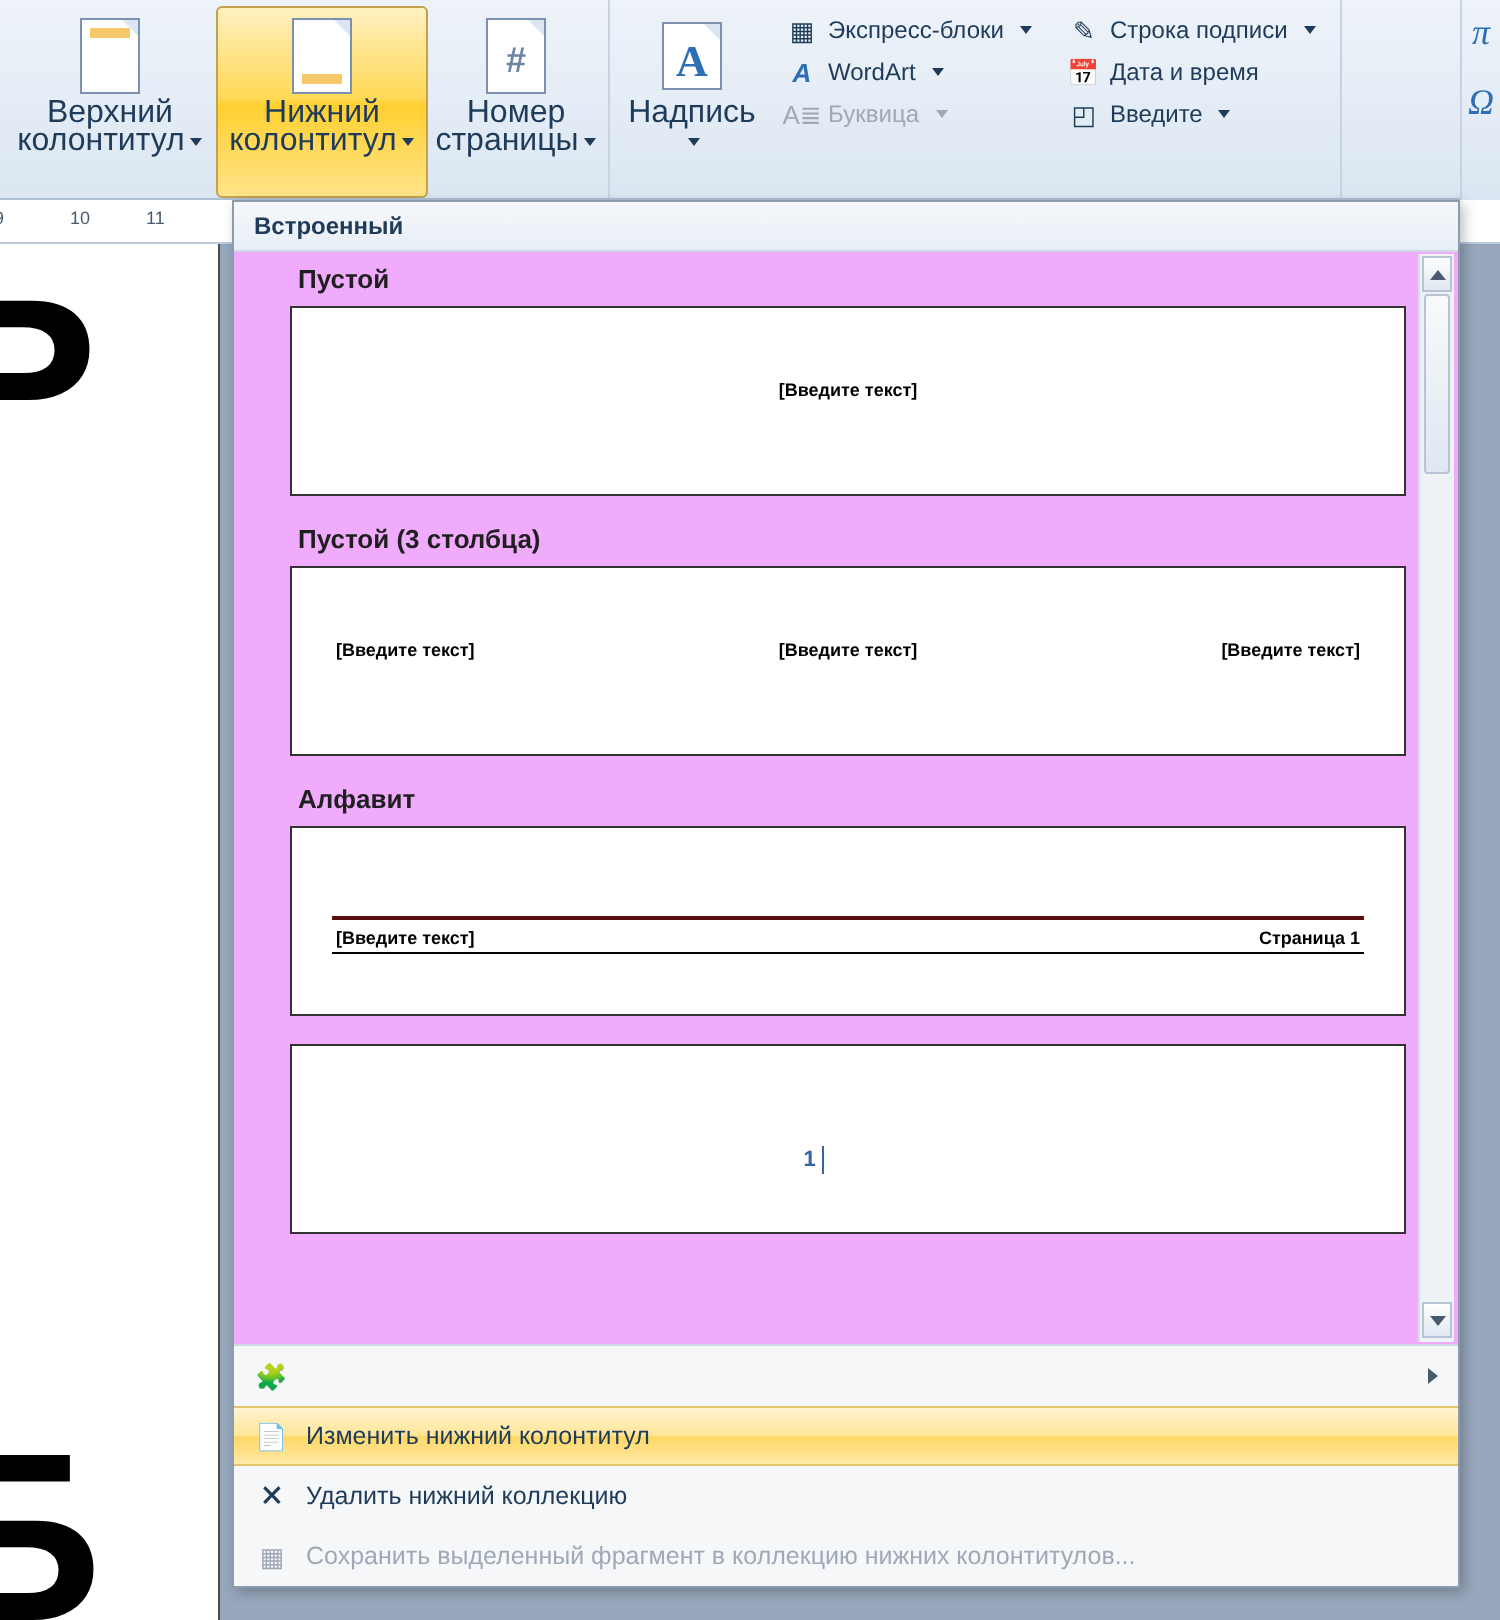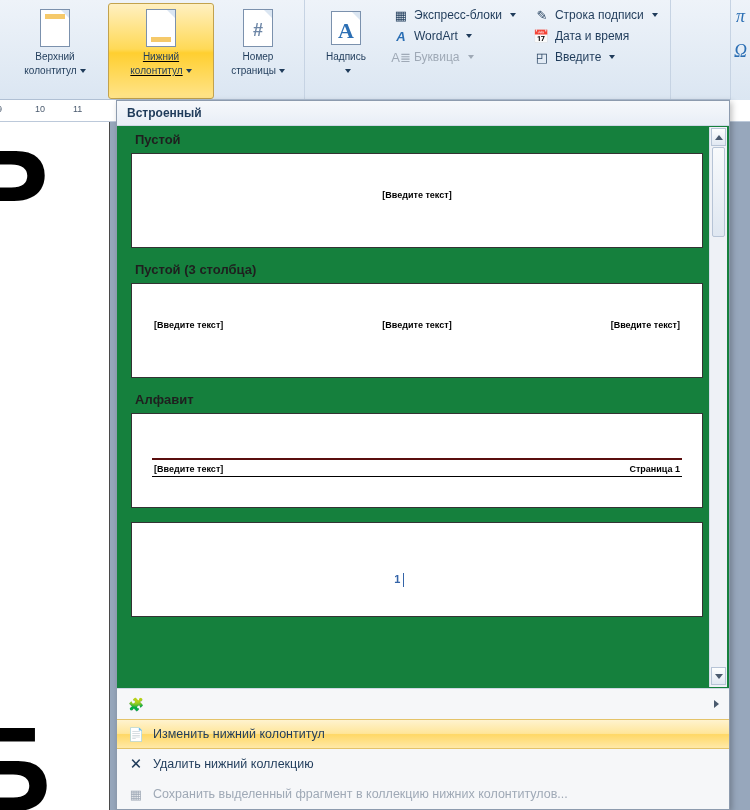--- a/index.html
+++ b/index.html
@@ -34,21 +34,20 @@
     padding: 4px 2px 2px 2px;
     border: 1px solid transparent;
     border-radius: 3px;
     cursor: pointer;
   }
   .big-button.narrow { width: 88px; }
   .big-button.narrowest { width: 78px; }
   .big-button.active {
     background: linear-gradient(#fff0c1, #ffd956 48%, #ffcf30 52%, #ffe48a);
     border: 1px solid #c2a24d;
-    text-decoration: underline;
   }
   .big-icon {
     width: 34px;
     height: 40px;
     display: flex;
     align-items: center;
     justify-content: center;
     margin-bottom: 2px;
   }
   .doc-icon {
@@ -65,21 +64,21 @@
     width: 0; height: 0;
     border-left: 8px solid transparent;
     border-top: 8px solid #dbe6f2;
   }
   .doc-icon .stripe-top { position:absolute; top:4px; left:4px; right:4px; height:5px; background:#d9e3f0; }
   .doc-icon .stripe-bot { position:absolute; bottom:4px; left:4px; right:4px; height:5px; background:#f5c96a; }
   .doc-icon .hash { position:absolute; top:10px; left:0; right:0; text-align:center; color:#6d86a6; font-size:18px; font-weight:bold;}
   .doc-icon .A { position:absolute; top:6px; left:0; right:0; text-align:center; color:#2c6fb4; font-size:22px; font-weight:bold; font-family:"Times New Roman",serif;}
   .big-button .label {
     text-align: center;
-    font-size: 10px;
+    font-size: 16px;
     line-height: 14px;
     color: #1f3b5a;
     display: flex;
     flex-direction: column;
     align-items: center;
   }
   .dd-arrow {
     display:inline-block; width:0; height:0;
     border-left:3px solid transparent; border-right:3px solid transparent;
     border-top:4px solid #1f3b5a; margin-left:3px; vertical-align:middle;
@@ -111,33 +110,33 @@
     overflow:hidden;
   }
   .page-frag {
     position:absolute; left:-40px; top:-4px; width:150px; height:700px;
     background:#fff; border:1px solid #4a4a4a;
   }
   .glyph-top { font-size:120px; font-weight:bold; position:absolute; top:-20px; right:60px; color:#000; line-height:1;}
   .glyph-bot { font-size:120px; font-weight:bold; position:absolute; top:590px; right:58px; color:#000; line-height:1;}
   
   .dropdown {
-    position:absolute; top:100px; left:116px; width:614px; bottom:0;
+    position:absolute; top:100px; left:116px; width:614px; bottom:16px;
     background:#fafafa; border:1px solid #8d9bae;
     box-shadow: 2px 2px 6px rgba(0,0,0,.25);
     display:flex; flex-direction:column;
   }
   .dd-header {
     background: linear-gradient(#f6f8fb,#e8eef6);
     padding:5px 10px; font-weight:bold; color:#1f3b5a;
     border-bottom:1px solid #cfd8e5;
   }
   .dd-body {
-    flex:1; overflow:hidden; position:relative; padding:6px 26px 6px 14px;
-    background:#15803d;
+    flex:1; overflow:hidden; position:relative; padding:6px 26px 6px 28px;
+    background:#f0abfc;
   }
   .scrollbar {
     position:absolute; right:2px; top:1px; bottom:1px; width:18px;
     background:#eef1f6; border-left:1px solid #d6deea;
   }
   .sb-btn { height:18px; background:linear-gradient(#fdfefe,#e1e8f2); border:1px solid #b7c4d6; margin:1px; display:flex; align-items:center; justify-content:center;}
   .sb-btn .tri-up {width:0;height:0;border-left:4px solid transparent;border-right:4px solid transparent;border-bottom:5px solid #4a5a6e;}
   .sb-btn .tri-dn {width:0;height:0;border-left:4px solid transparent;border-right:4px solid transparent;border-top:5px solid #4a5a6e;}
   .sb-thumb { position:absolute; left:2px; right:2px; top:20px; height:90px; background:linear-gradient(#f8fafc,#dfe7f1); border:1px solid #b7c4d6; border-radius:2px;}
   .gallery-item { margin-bottom:14px; }

